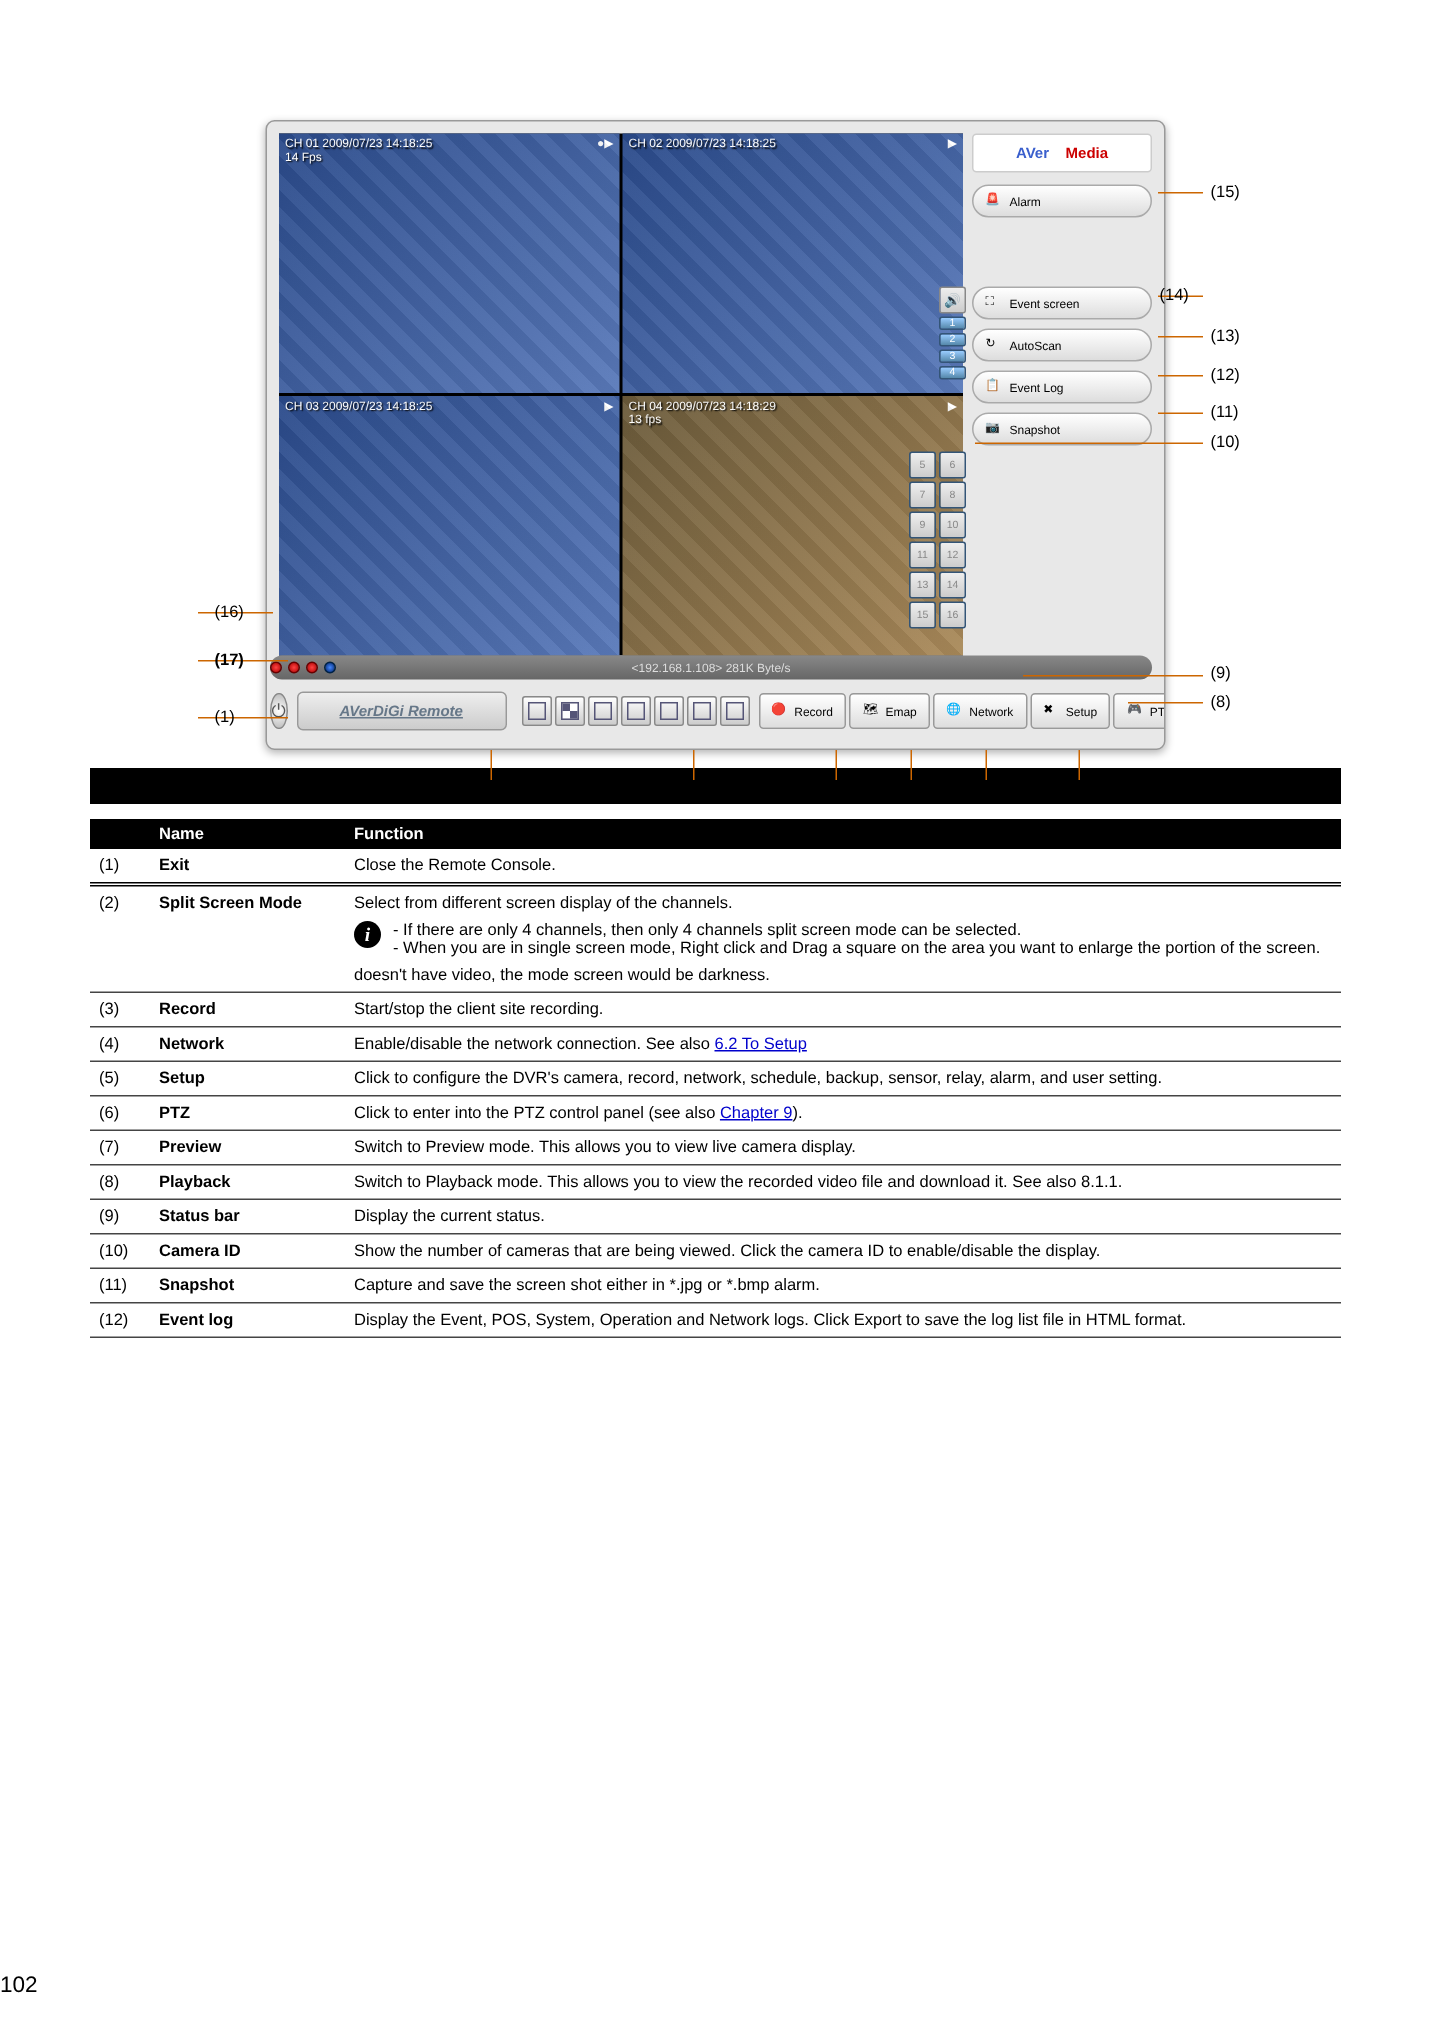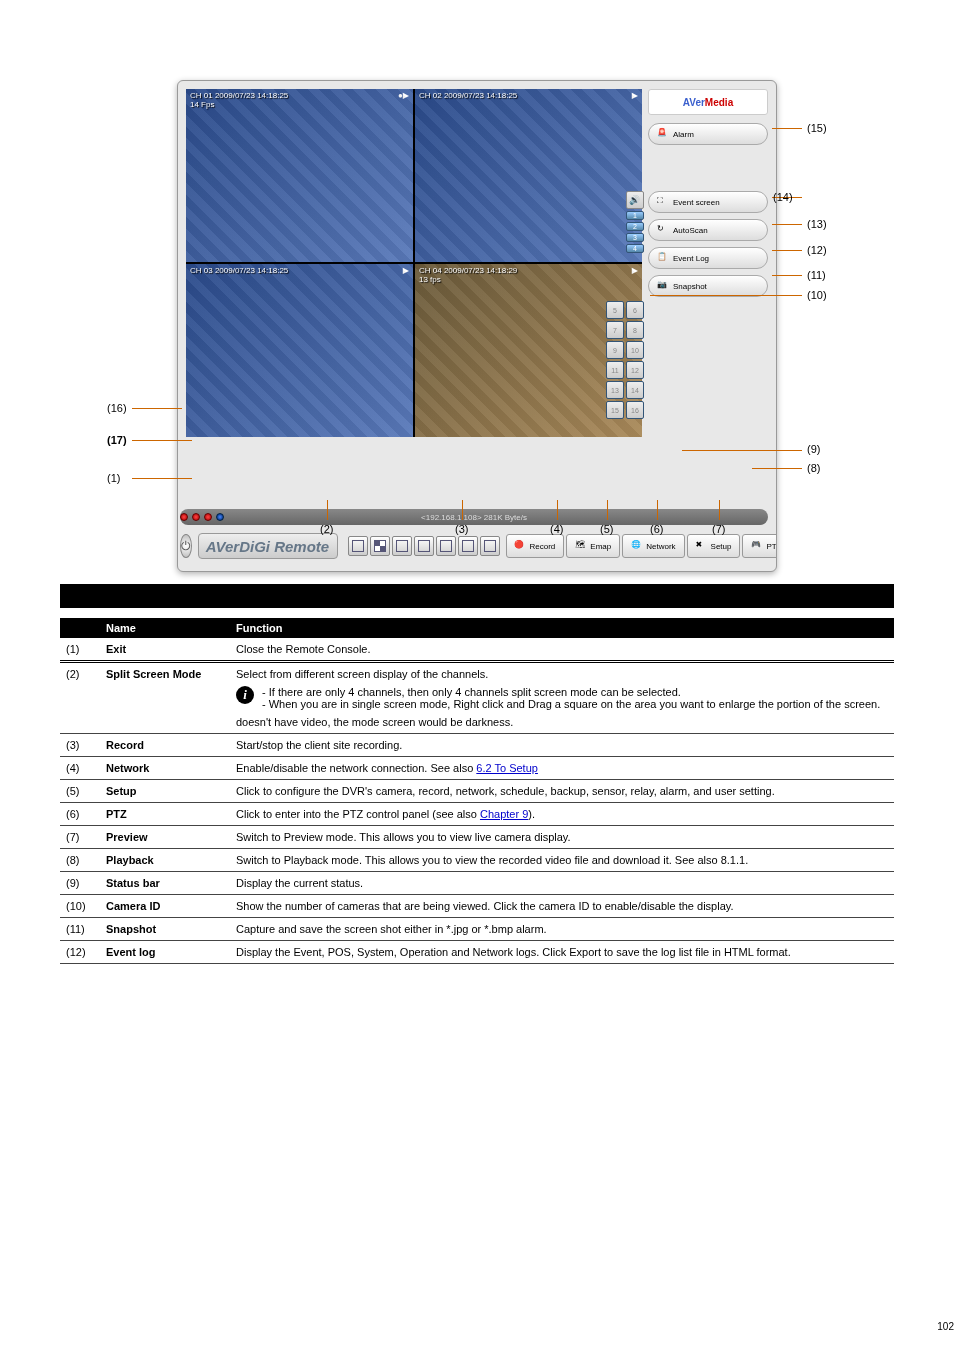--- a/index.html
+++ b/index.html
@@ -1,80 +1,80 @@
 <!DOCTYPE html>
 <html><head>
 <meta charset="utf-8">
 <style>
   * { box-sizing: border-box; margin: 0; padding: 0; }
   body { font-family: Arial, sans-serif; font-size: 12px; color: #000; background: #fff; }
   .page { width: 954px; margin: 0 auto; padding: 40px 60px 60px; position: relative; min-height: 1350px; }
   
   
   .figure-wrap { position: relative; width: 650px; margin: 40px auto 10px auto; }
-  .app-screenshot { position: relative; width: 600px; height: 492px; margin: 12px auto; border: 1px solid #999; background: #e8e8e8; border-radius: 6px; overflow: hidden; box-shadow: 0 2px 6px rgba(0,0,0,0.3); }
+  .app-screenshot { position: relative; width: 600px; height: 420px; margin: 12px auto; border: 1px solid #999; background: #e8e8e8; border-radius: 6px; overflow: hidden; box-shadow: 0 2px 6px rgba(0,0,0,0.3); }
   
   .video-grid { position: absolute; left: 8px; top: 8px; width: 456px; height: 348px; display: grid; grid-template-columns: 1fr 1fr; grid-template-rows: 1fr 1fr; gap: 2px; background: #000; }
   .video-cell { background: linear-gradient(135deg,#2a4a8a,#5a7aba); position: relative; overflow: hidden; }
   .video-cell.store { background: linear-gradient(135deg,#6a5a3a,#aa8a5a); }
   .video-overlay { position: absolute; top: 2px; left: 4px; color: #fff; font-size: 8px; text-shadow: 1px 1px 1px #000; }
   .video-cell .play-ind { position: absolute; top: 2px; right: 4px; color: #fff; font-size: 8px; }
   .video-cell::after { content:""; position:absolute; inset:0; background:
     repeating-linear-gradient(45deg, rgba(255,255,255,0.05), rgba(255,255,255,0.05) 8px, rgba(0,0,0,0.05) 8px, rgba(0,0,0,0.05) 16px); }
   
   
   .side-panel { position: absolute; right: 8px; top: 8px; width: 120px; }
   .logo-box { height: 26px; background: #fff; border: 1px solid #ccc; border-radius: 3px; display:flex; align-items:center; justify-content:center; font-size:10px; font-weight:bold; margin-bottom: 8px; }
-  .logo-box span:first-child { color:#3a5fcd; } .logo-box span:last-child { color:#c00; }
+  .logo-box span:first-child { color:#3a5fcd; } .logo-box span:last-child { color:#c00;padding-left:11px; }
   .side-btn { height: 22px; background: linear-gradient(#fff,#ddd); border:1px solid #aaa; border-radius: 11px; display:flex; align-items:center; justify-content:flex-start; gap:4px; font-size:8px; padding: 0 8px; margin-bottom: 6px; }
   .side-btn .sicon { width:12px; height:12px; display:inline-block; }
   .side-btn-group-gap { height: 40px; }
   .ch-btn { background: linear-gradient(#9cf,#58a); border:1px solid #357; border-radius:2px; color:#fff; font-size:7px; display:flex; align-items:center; justify-content:center; }
   .ch-btn.dim { background: linear-gradient(#eee,#ccc); color:#888; }
   .speaker-icon { width:18px; height:18px; background: linear-gradient(#eee,#ccc); border:1px solid #888; border-radius:2px; display:flex; align-items:center; justify-content:center; font-size:9px; color:#c60; }
   
   
   .bottom-bar { position: absolute; left: 2px; right: 8px; bottom: 8px; height: 54px; }
   .status-strip { height: 16px; background: linear-gradient(#888,#666); border-radius: 8px; color:#ddd; font-size:8px; display:flex; align-items:center; justify-content:center; margin-bottom:4px; }
   .dots-row { position:absolute; left:0; bottom:42px; display:flex; align-items:center; gap:4px; }
   .dot { width:8px; height:8px; background:radial-gradient(circle,#f44,#a00); border-radius:50%; border:1px solid #600; }
   .dot.blue { background:radial-gradient(circle,#48f,#026); border:1px solid #024; }
   .low-row { height: 34px; display:flex; align-items:center; gap:6px; }
   .power-btn { width:24px; height:24px; border-radius:50%; background: radial-gradient(circle,#fff,#bbb); border:1px solid #888; display:flex; align-items:center; justify-content:center; font-size:12px; color:#555; }
-  .brand-plate { flex:0 0 140px; height:26px; background: linear-gradient(#eee,#ccc); border:1px solid #999; border-radius:4px; display:flex; align-items:center; justify-content:center; font-size:15px; color:#678; font-style:italic; font-weight:bold; }
+  .brand-plate { flex:0 0 140px; height:26px; background: linear-gradient(#eee,#ccc); border:1px solid #999; border-radius:4px; display:flex; align-items:center; justify-content:center; font-size:10px; color:#678; font-style:italic; font-weight:bold;text-decoration:underline; }
   .split-btns { display:flex; gap:2px; margin-left:4px; }
   .split-btn { width:20px; height:20px; background: linear-gradient(#fff,#ccc); border:1px solid #888; border-radius:2px; display:flex; align-items:center; justify-content:center; }
   .split-ic { width:12px; height:12px; border:1px solid #557; }
   .split-ic.g4 { background: conic-gradient(#fff 0 25%, #557 0 50%, #fff 0 75%, #557 0); }
   .func-btns { display:flex; gap:2px; margin-left:auto; }
   .func-btn { height:24px; padding:0 8px; background: linear-gradient(#fff,#ddd); border:1px solid #999; border-radius:3px; display:flex; align-items:center; gap:3px; font-size:8px; }
   .func-btn .fic { width:12px; height:12px; display:inline-block; }
   
   
   .callout { position:absolute; font-size:11px; color:#000; }
   .callout.right { text-align:left; }
-  .callout.left { text-align:right; }
+  .callout.left { text-align:right;margin-left:36px; }
   .call-line { position:absolute; height:1px; background:#cc6600; }
   .call-line.vert { width:1px; height:auto; }
   
   
   .black-strip { background:#000; color:#fff; height:24px; margin: 6px 0 10px; }
   
   
   table { width: 100%; border-collapse: collapse; font-size: 11px; }
   th { background:#000; color:#fff; font-weight:bold; text-align:left; padding: 4px 6px; }
   td { padding: 5px 6px; vertical-align: top; border-bottom: 1px solid #444; }
   tr.dbl td { border-top: 3px double #000; }
   .info-icon { width:18px; height:18px; border-radius:50%; background:#000; color:#fff; display:inline-flex; align-items:center; justify-content:center; font-family: Georgia, serif; font-style: italic; font-weight:bold; font-size:13px; }
   td.num { width: 40px; text-align:left; }
   td.name { width: 130px; font-weight: bold; }
   a.link { color: #0000cc; text-decoration: underline; }
   
   
-  .pgnum { position:absolute; bottom: 18px; left:0; right:0; text-align:right; font-size:10px; }
+  .pgnum { position:absolute; bottom: 18px; left:0; right:0; text-align:left; font-size:15px; }
 </style>
 </head>
 <body>
 
 <div class="page">
 
   <div class="figure-wrap">
 
     <div class="app-screenshot">
 

